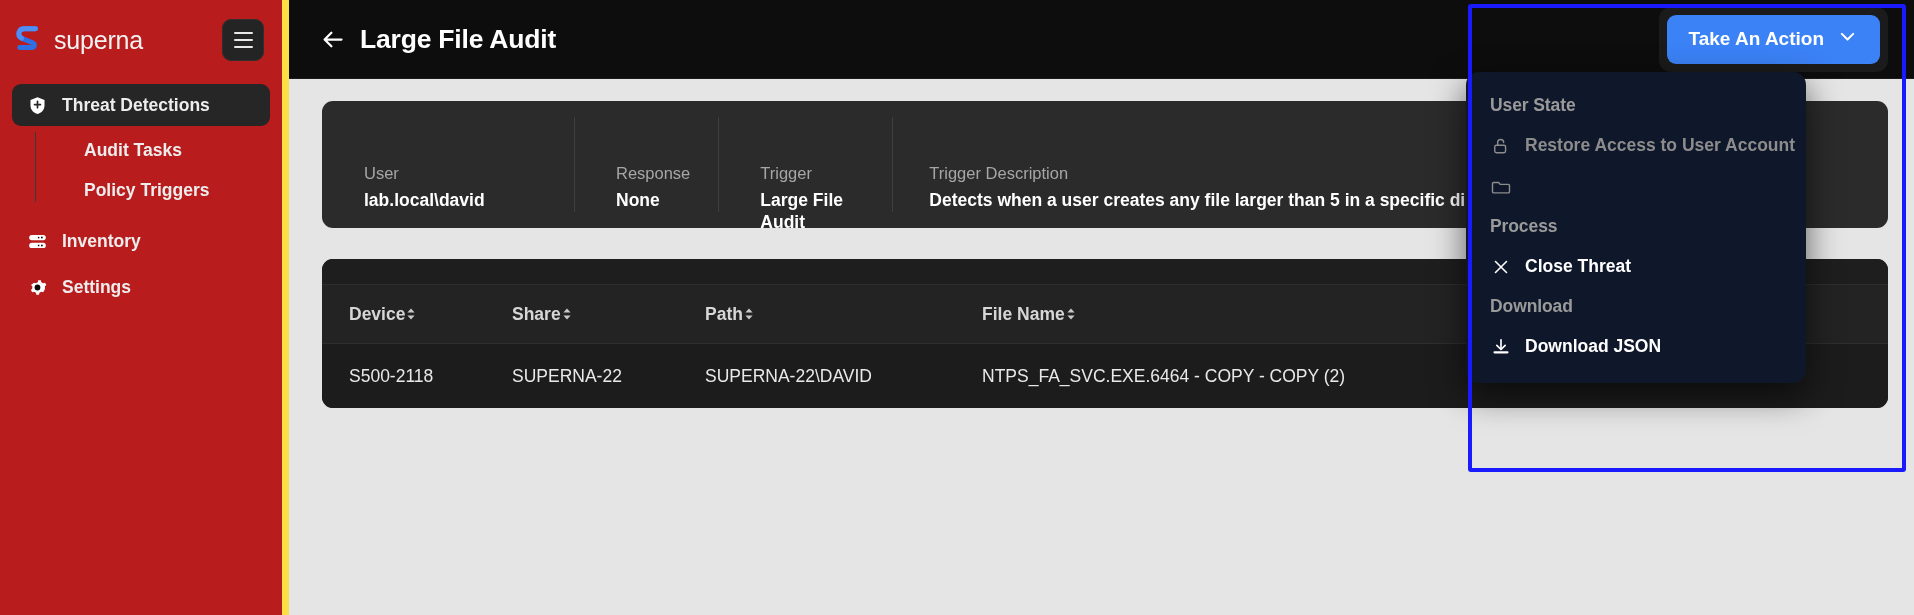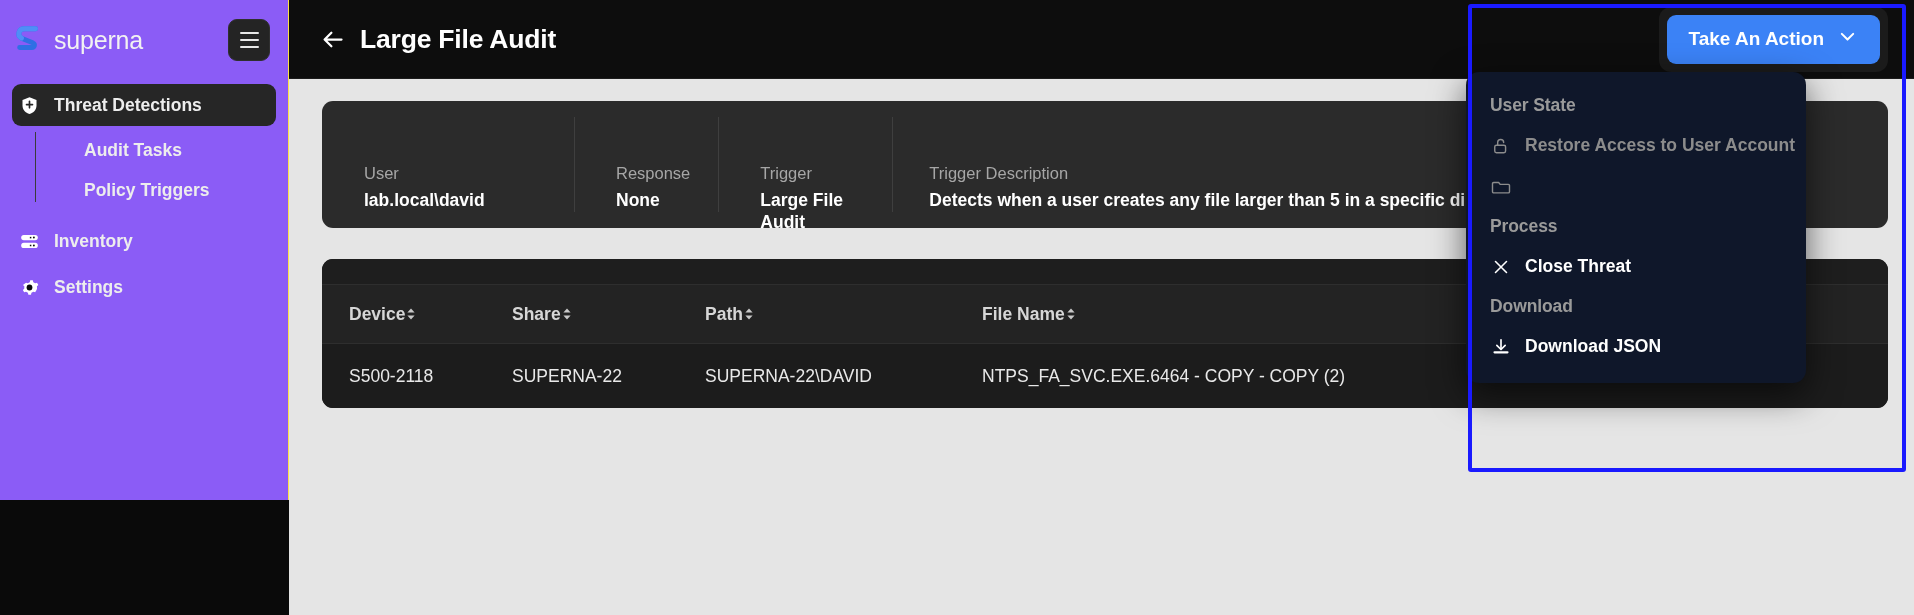--- a/index.html
+++ b/index.html
@@ -6,23 +6,23 @@
   html, body {
     width: 1914px; height: 615px;
     background: #0a0a0a;
     font-family: "Liberation Sans", sans-serif;
     overflow: hidden;
   }
   #app { position: relative; width: 1914px; height: 615px; display: flex; }
 
   
   #sidebar {
-    width: 289px; height: 500px;
-    background: #8b5cf6;
-    border-right: 1px solid #fde047;
+    width: 289px; height: 615px;
+    background: #b91c1c;
+    border-right: 7px solid #fde047;
     flex: 0 0 289px;
     position: relative;
   }
   .brand-row {
     height: 80px; display: flex; align-items: center;
     padding: 0 18px 0 14px; gap: 10px;
   }
   .logo-mark { width: 30px; height: 30px; flex: 0 0 30px; }
   .brand-name {
     font-size: 25px; color: #f2f2f2; letter-spacing: -0.2px;
@@ -33,21 +33,21 @@
     width: 42px; height: 42px; border-radius: 9px;
     background: #242424; border: 1px solid #2f2f2f;
     display: flex; flex-direction: column; align-items: center;
     justify-content: center; gap: 5px; cursor: pointer;
   }
   .hamburger-btn span { display:block; width: 19px; height: 2px; background: #e8e8e8; border-radius: 1px; }
 
   .nav { padding: 4px 12px 0 12px; }
   .nav-item {
     display: flex; align-items: center; gap: 14px;
-    height: 42px; padding: 0 6px; border-radius: 9px;
+    height: 42px; padding: 0 14px; border-radius: 9px;
     color: #ededed; font-size: 17.5px; font-weight: 700;
     cursor: pointer; margin-bottom: 4px; text-align: right;
   }
   .nav-item.active { background: #262626; }
   .nav-icon { width: 22px; height: 22px; flex: 0 0 22px; display:flex; align-items:center; justify-content:center; }
   .subnav { position: relative; margin: 2px 0 10px 0; padding-left: 23px; }
   .subnav::before {
     content: ""; position: absolute; left: 23px; top: 2px; bottom: 8px;
     width: 1px; background: #3a3a3a;
   }

